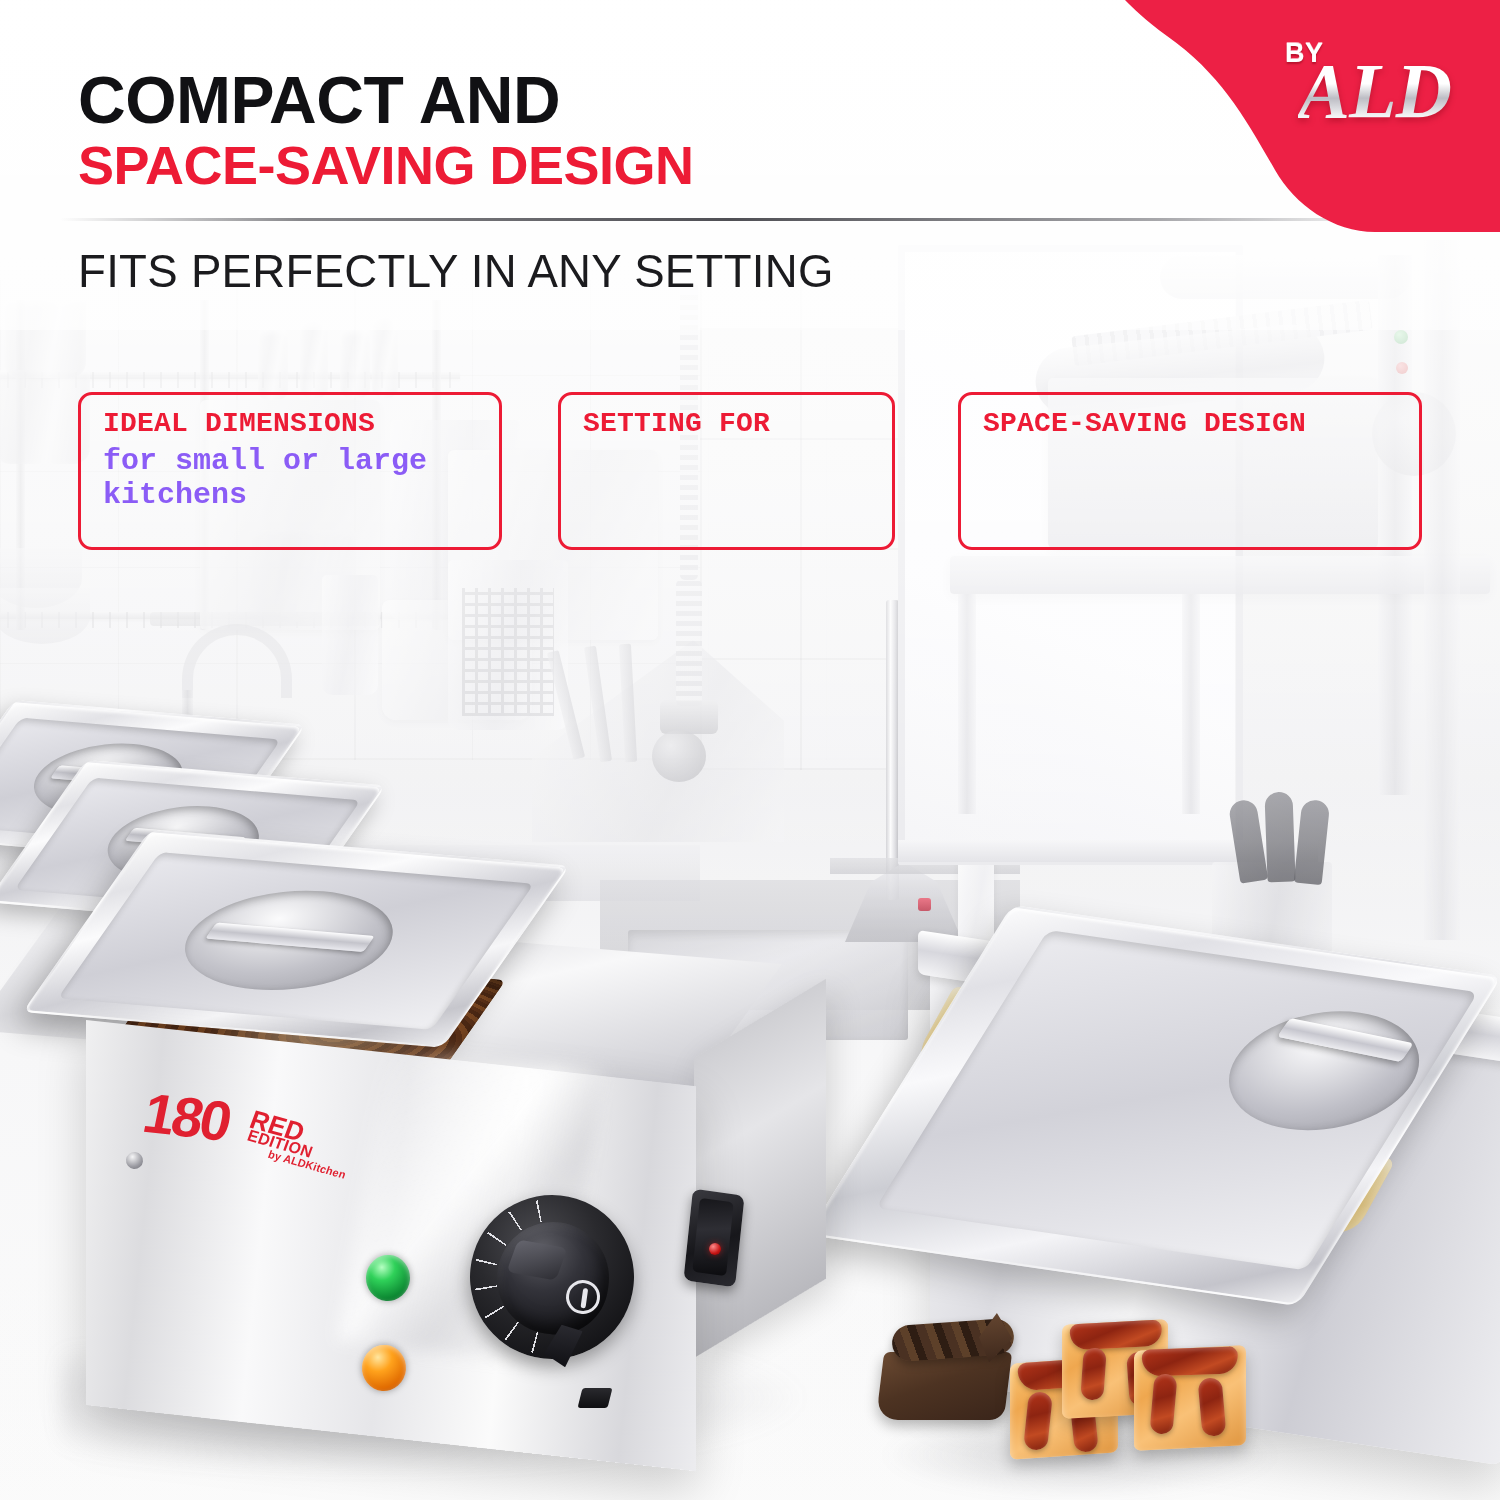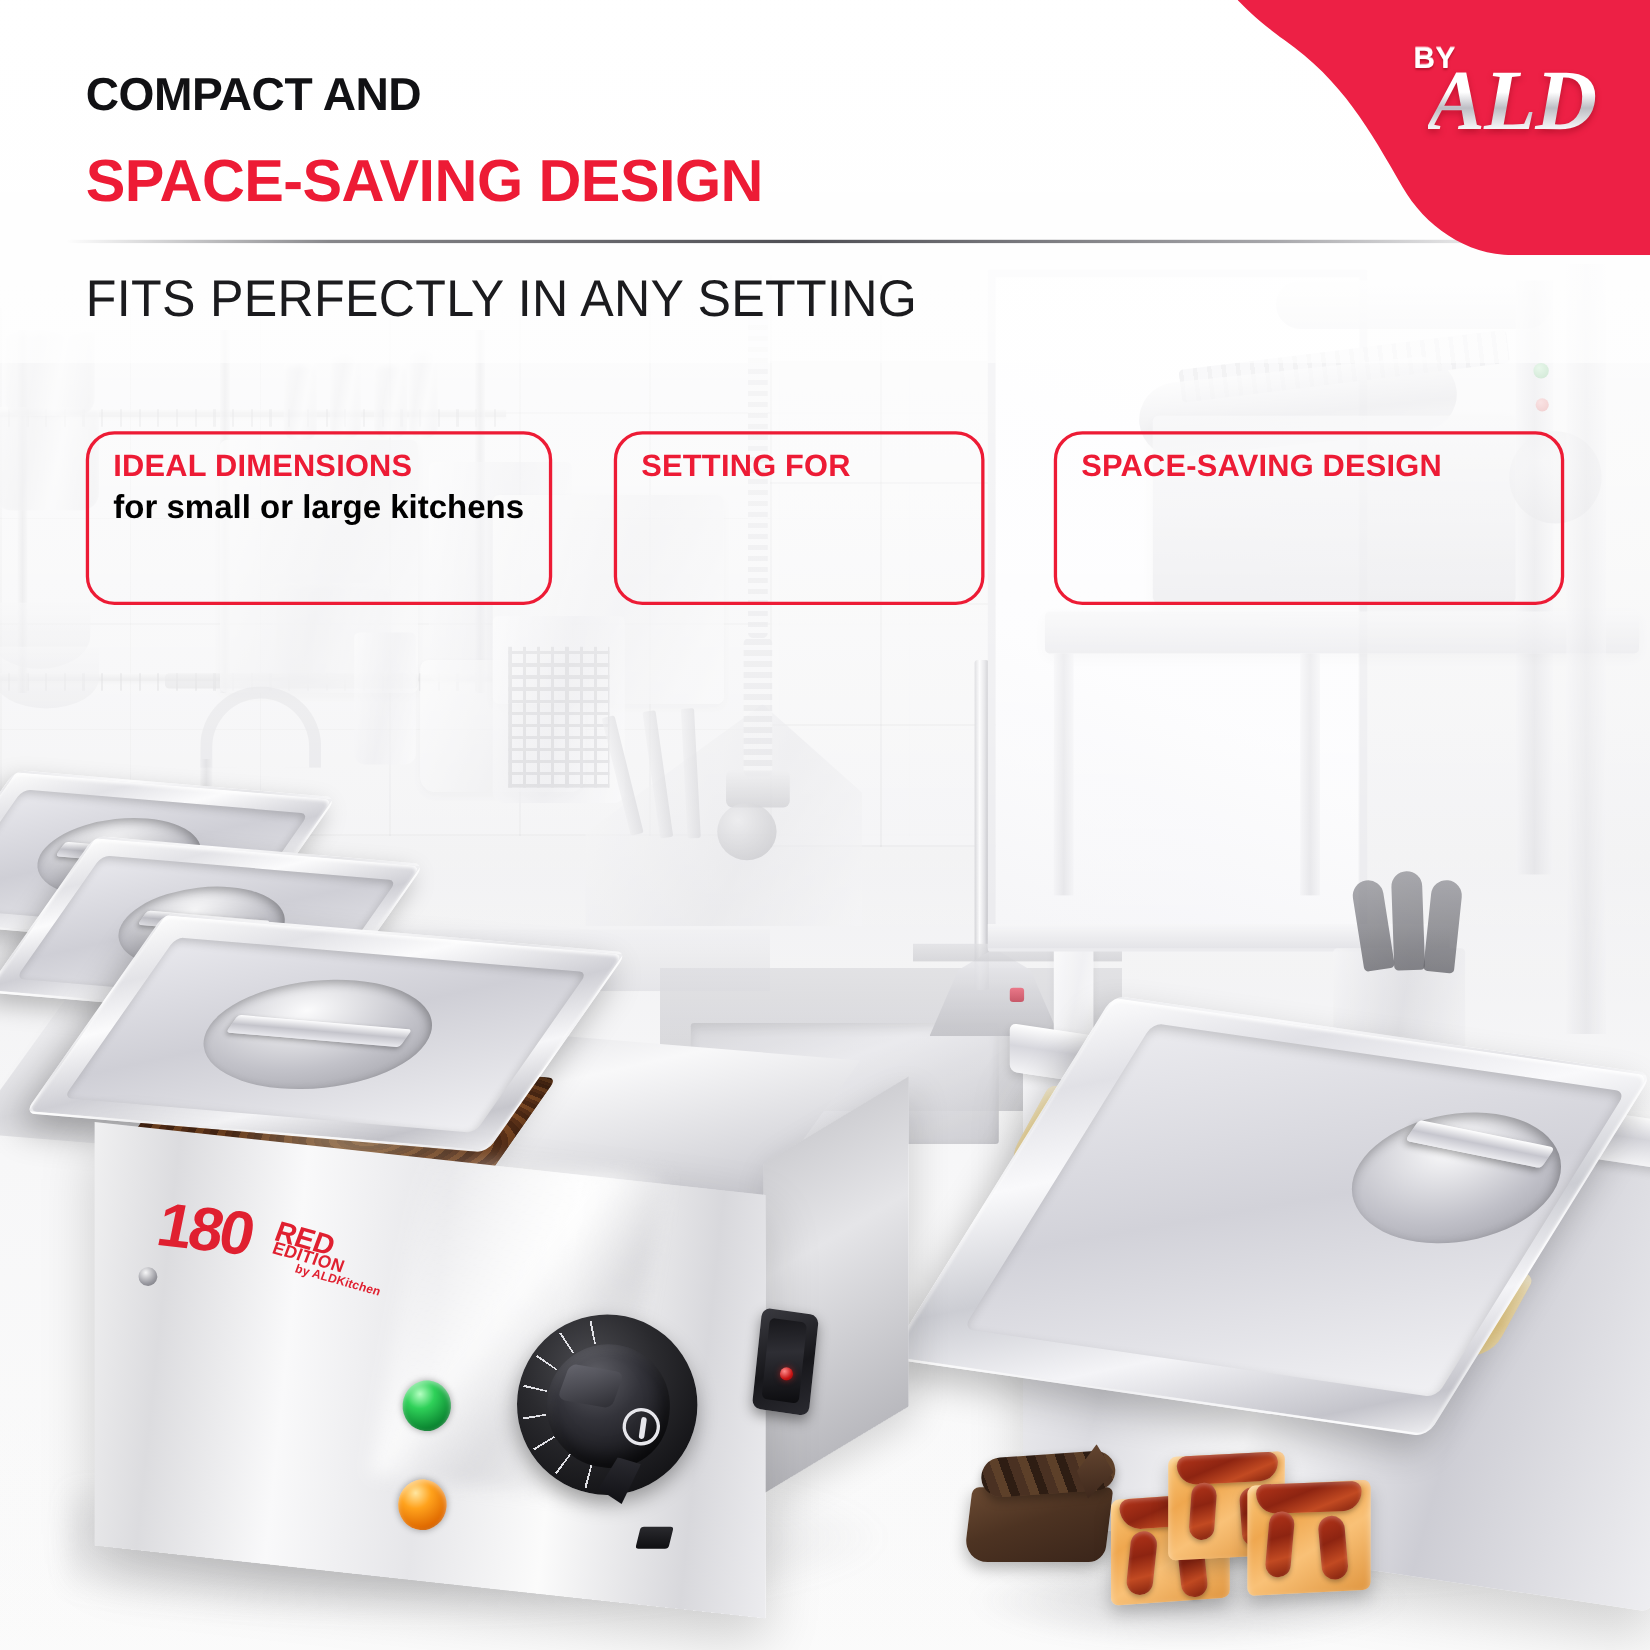--- a/index.html
+++ b/index.html
@@ -131,21 +131,21 @@
     position:absolute; inset:0;
     background:linear-gradient(180deg, rgba(255,255,255,.80) 0%, rgba(255,255,255,.62) 22%, rgba(255,255,255,.45) 40%, rgba(255,255,255,.18) 60%, rgba(255,255,255,.10) 100%);
   }
   .bg-fade-top { position:absolute; left:0; top:0; width:1500px; height:330px;
       background:linear-gradient(180deg,rgba(255,255,255,.94),rgba(255,255,255,.58)); }
 
   
   .hdr { position:absolute; left:0; top:0; width:1500px; height:330px; }
   .title-1 {
     position:absolute; left:78px; top:62px;
-    font-size:42px; font-weight:bold; color:#111114; letter-spacing:-.5px;
+    font-size:66px; font-weight:bold; color:#111114; letter-spacing:-.5px;
     font-family:"Liberation Sans", sans-serif;
   }
   .title-2 {
     position:absolute; left:78px; top:134px;
     font-size:54px; font-weight:bold; color:#ED1B35; letter-spacing:-.5px;
   }
   .divider {
     position:absolute; left:60px; top:218px; width:1340px; height:3px;
     background:linear-gradient(90deg, rgba(120,120,126,0) 0%, rgba(95,95,100,.75) 18%, rgba(60,60,66,.9) 50%, rgba(110,110,116,.6) 82%, rgba(140,140,146,0) 100%);
   }
@@ -174,26 +174,27 @@
     font-size:78px; font-weight:bold; font-style:italic; letter-spacing:-1px;
     background:linear-gradient(180deg,#ffffff 0%,#ffffff 42%,#bdbdc4 58%,#f4f4f6 78%,#ffffff 100%);
     -webkit-background-clip:text; background-clip:text; color:transparent;
     filter:drop-shadow(0 3px 3px rgba(120,0,15,.40));
     font-family:"Liberation Serif", serif;
   }
 
   
   .fbox {
     position:absolute;
-    border:3.5px solid #ED1B35; border-radius:26px;
+    border:3.5px solid #ED1B35; border-radius:14px;
     padding:14px 20px 16px 22px;
     background:transparent;
+    font-family:Liberation Mono, monospace;
   }
   .fbox-title { font-size:28px; font-weight:bold; color:#ED1B35; letter-spacing:.2px; line-height:1.05; }
-  .fbox-body  { font-size:30px; font-weight:bold; color:#000000; line-height:1.13; margin-top:7px; }
+  .fbox-body  { font-size:30px; font-weight:bold; color:#8b5cf6; line-height:1.13; margin-top:7px; }
   #fbox1 { left:78px;  top:392px; width:424px; height:158px; }
   #fbox2 { left:558px; top:392px; width:337px; height:158px; }
   #fbox3 { left:958px; top:392px; width:464px; height:158px; }
 
   
   .unit { position:absolute; }
   
   .unit-front {
     position:absolute; left:86px; top:1020px; width:610px; height:385px;
     background:linear-gradient(96deg,#f0f0f1 0%,#dcdcdf 12%,#f9f9fa 30%,#e6e6e9 50%,#fbfbfb 68%,#d8d8dc 88%,#ececef 100%);

